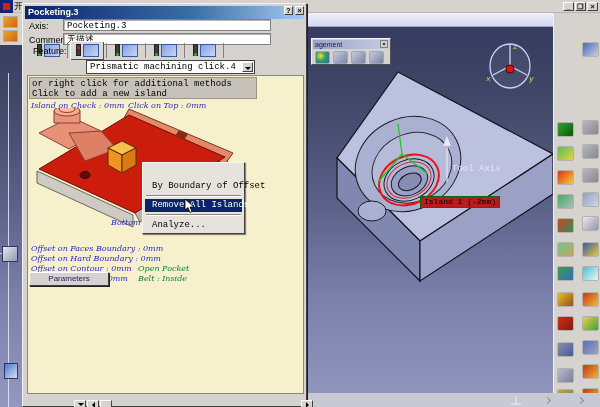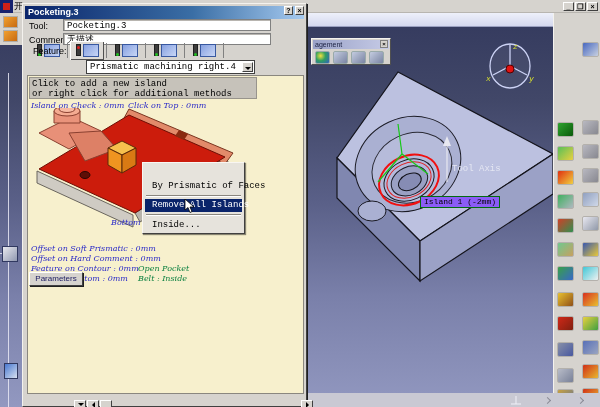--- a/index.html
+++ b/index.html
@@ -54,21 +54,21 @@
 
   .cream{position:absolute;left:4px;top:71px;width:277px;height:319px;background:#f7f0cd;border:1px solid #8a877f}
   .hintbox{position:absolute;left:6px;top:73px;width:228px;height:22px;background:#c6c2ba;border:1px solid #98948c;
     font:9px "Liberation Mono",monospace;line-height:10px;padding:1px 0 0 2px}
   .dd{position:absolute;left:63px;top:56px;width:169px;height:14px;background:#fff;border:1px solid #404040;
     font:9px "Liberation Mono",monospace;line-height:12px;padding-left:3px}
   .dd-btn{position:absolute;right:1px;top:1px;width:11px;height:10px;background:#d6d3ce;border:1px solid;border-color:#fff #404040 #404040 #fff}
   .dd-btn:before{content:"";position:absolute;left:2px;top:4px;border:3px solid transparent;border-top-color:#000}
   .off{position:absolute;font:italic 8px "DejaVu Serif",serif;color:#2929c8;white-space:nowrap}
   .off.green{color:#0c8040}
-  .param-btn{position:absolute;left:6px;top:268px;width:54px;height:14px;background:#d6d3ce;border:1px solid;border-color:#fff #404040 #404040 #fff;
+  .param-btn{position:absolute;left:6px;top:268px;width:80px;height:14px;background:#d6d3ce;border:1px solid;border-color:#fff #404040 #404040 #fff;
     box-shadow:1px 1px 0 #202020;font-size:8px;text-align:center;line-height:12px;color:#1a1a60}
   .scrollbit{position:absolute;width:12px;height:8px;background:#d6d3ce;border:1px solid;border-color:#fff #404040 #404040 #fff}
   .scrollbit i{position:absolute;left:3px;top:1px;border:3px solid transparent}
 
   
   .ctxmenu{position:absolute;left:142px;top:162px;width:103px;height:72px;background:#e6e3dc;
     border:1px solid;border-color:#f8f6f2 #404040 #404040 #f8f6f2;box-shadow:1px 1px 1px rgba(0,0,0,.45);z-index:30}
   .mi{position:absolute;left:2px;right:2px;height:13px;font:9px "Liberation Mono",monospace;line-height:13px;padding-left:7px;white-space:nowrap}
   .mi.hl{background:#0a246a;color:#fff}
   .msep{position:absolute;left:3px;right:3px;height:2px;border-top:1px solid #8a867e;border-bottom:1px solid #fff}
@@ -76,21 +76,21 @@
   
   .ftb{position:absolute;left:311px;top:38px;width:80px;height:27px;background:#d6d3ce;border:1px solid;border-color:#f4f2ee #505050 #505050 #f4f2ee;z-index:5}
   .ftb-title{position:absolute;left:1px;top:1px;right:1px;height:9px;background:linear-gradient(90deg,#9aa2c8,#c6cbe6);
     font-size:7px;line-height:9px;color:#1a2040;padding-left:2px;overflow:hidden}
   .ftb-x{position:absolute;right:2px;top:1px;width:8px;height:8px;background:#d6d3ce;border:1px solid #808080;font-size:6px;line-height:6px;text-align:center;font-weight:bold}
   .ftic{position:absolute;top:12px;width:15px;height:13px;border:1px solid #9aa;border-radius:2px}
   .ftic1{background:radial-gradient(circle at 35% 35%,#f0e040,#30a060 45%,#3060c0)}
   .ftic2,.ftic3,.ftic4{background:linear-gradient(135deg,#c4cce0,#7a84a2)}
 
   
-  .island-label{position:absolute;left:420px;top:196px;height:12px;padding:0 3px;background:#8b5cf6;border:1px solid #036a10;
+  .island-label{position:absolute;left:420px;top:196px;height:12px;padding:0 3px;background:#b91c1c;border:1px solid #036a10;
     font:8px "Liberation Mono",monospace;line-height:10px;color:#000;z-index:6;white-space:nowrap}
   .toolaxis{position:absolute;left:452px;top:164px;font:9px "Liberation Mono",monospace;color:#e4e6f2;z-index:6}
 
   .cursor{position:absolute;left:184px;top:199px;z-index:40}
   svg text{font-family:"Liberation Mono",monospace}
 </style>
 </head>
 <body>
 
 <div class="topbar"></div>
@@ -213,21 +213,21 @@
 <div class="chev" style="left:545px"></div>
 <div class="chev" style="left:578px"></div>
 
 <div class="dialog">
   <div class="dlg-title">
     <span>Pocketing.3</span>
   </div>
   <div class="dlg-btn" style="left:261px">?</div>
   <div class="dlg-btn" style="left:272px">×</div>
 
-  <div class="fld-label" style="left:6px;top:17px">Tool:</div>
+  <div class="fld-label" style="left:6px;top:17px">Axis:</div>
   <div class="fld" style="left:40px;top:15px;width:208px">Pocketing.3</div>
   <div class="fld-label" style="left:6px;top:31px">Comment:</div>
   <div class="fld" style="left:40px;top:29px;width:208px">无描述</div>
 
   <div class="tabs">
     <div class="dtab">
         <div class="tlight">
           <div class="tdot" style="background: rgb(32, 192, 32); top: 8px;"></div>
         </div>
         <div class="tic"></div>
@@ -258,28 +258,28 @@
         <div class="tlight">
           <div class="tdot" style="background: rgb(32, 192, 32); top: 8px;"></div>
         </div>
         <div class="tic"></div>
       </div>
     <div class="tabsep"></div>
   </div>
 
   <div class="fld-label" style="left:10px;top:42px">Feature:</div>
   <div class="dd">
-    <span>Prismatic machining right.4</span>
+    <span>Prismatic machining click.4</span>
     <div class="dd-btn"></div>
   </div>
 
   <div class="cream"></div>
   <div class="hintbox">
+    <div>or right click for additional methods</div>
     <div>Click to add a new island</div>
-    <div>or right click for additional methods</div>
   </div>
 
   <div class="off" style="left:8px;top:97px">Island on Check : 0mm</div>
   <div class="off" style="left:105px;top:97px">Click on Top : 0mm</div>
 
   <svg width="232" height="132" viewBox="0 0 232 132" style="position:absolute;left:8px;top:104px">
 
     <polygon points="6,63 102,107 102,119 6,75" fill="#cfcbc3" stroke="#6a665e"></polygon>
     <polygon points="104,105 194,49 199,57 109,114" fill="#b8b4ac" stroke="#6a665e"></polygon>
 
@@ -300,44 +300,44 @@
 
     <g>
       <polygon points="77,40 91,33 105,40 91,47" fill="#f6c14e" stroke="#5a2a08"></polygon>
       <polygon points="77,40 77,57 91,65 91,47" fill="#ef9420" stroke="#5a2a08"></polygon>
       <polygon points="91,47 91,65 105,57 105,40" fill="#d97a14" stroke="#5a2a08"></polygon>
     </g>
   </svg>
 
   <div class="off" style="left:88px;top:214px">Bottom :</div>
 
-  <div class="off" style="left:8px;top:240px">Offset on Soft Prismatic : 0mm</div>
-  <div class="off" style="left:8px;top:250px">Offset on Hard Comment : 0mm</div>
-  <div class="off" style="left:8px;top:260px">Feature on Contour : 0mm</div>
+  <div class="off" style="left:8px;top:240px">Offset on Faces Boundary : 0mm</div>
+  <div class="off" style="left:8px;top:250px">Offset on Hard Boundary : 0mm</div>
+  <div class="off" style="left:8px;top:260px">Offset on Contour : 0mm</div>
   <div class="off" style="left:8px;top:270px">Offset on Bottom : 0mm</div>
   <div class="off green" style="left:115px;top:260px">Open Pocket</div>
   <div class="off green" style="left:115px;top:270px">Belt : Inside</div>
 
   <div class="param-btn">Parameters</div>
 
   <div class="scrollbit" style="left:51px;top:396px">
       <i style="border-top-color:#000;top:2px"></i>
     </div>
   <div class="scrollbit" style="left:64px;top:396px">
       <i style="border-right-color:#000;left:1px"></i>
     </div>
   <div class="scrollbit" style="left:77px;top:396px"></div>
   <div class="scrollbit" style="left:278px;top:396px">
       <i style="border-left-color:#000;left:4px"></i>
     </div>
 </div>
 
 <div class="ctxmenu">
-  <div class="mi" style="top:17px">By Prismatic of Faces</div>
+  <div class="mi" style="top:17px">By Boundary of Offset</div>
   <div class="msep" style="top:32px"></div>
   <div class="mi hl" style="top:36px">Remove All Islands</div>
   <div class="msep" style="top:51px"></div>
-  <div class="mi" style="top:56px">Inside...</div>
+  <div class="mi" style="top:56px">Analyze...</div>
 </div>
 
 <svg class="cursor" width="11" height="15" viewBox="0 0 11 15">
   <polygon points="1,0 1,11 4,8.5 6,13.5 8,12.5 6,8 10,8" fill="#fff" stroke="#000" stroke-width="0.8"></polygon>
 </svg>
 
 </body></html>

